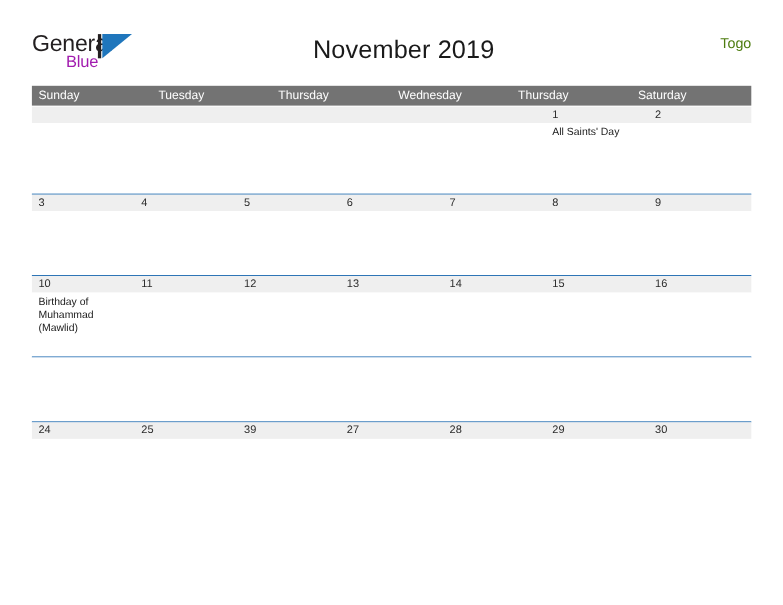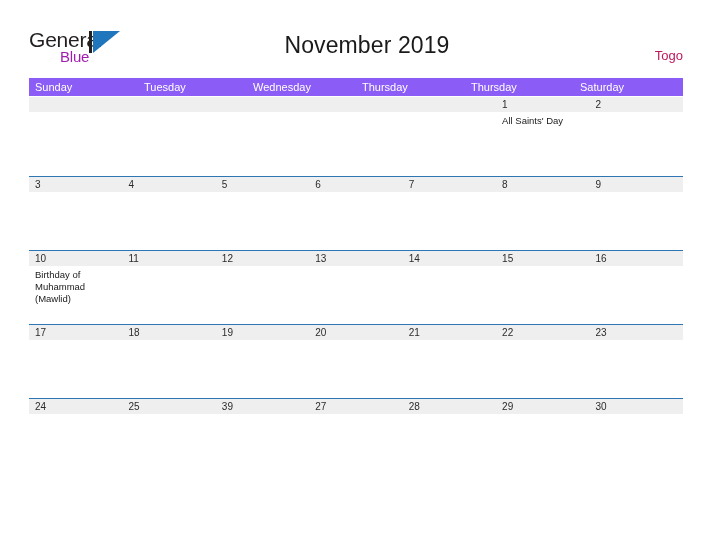--- a/index.html
+++ b/index.html
@@ -84,35 +84,35 @@
     text-align: center;
     font-size: 23px;
     color: #1a1a1a;
     font-weight: normal;
     letter-spacing: 0.1px;
     padding-left: 11px;
   }
   .country {
     position: absolute;
     right: 29px;
-    top: 48px;
+    top: 32px;
     font-size: 13px;
-    color: #be185d;
+    color: #4d7c0f;
   }
 
   
   .calendar {
     position: absolute;
     left: 29px;
     top: 78px;
     width: 654px;
   }
   .weekdays {
     display: flex;
-    background: #8b5cf6;
+    background: #737373;
     height: 18px;
   }
   .weekday {
     flex: 1 1 0;
     color: #ffffff;
     font-size: 11px;
     line-height: 18px;
     padding-left: 6px;
     box-sizing: border-box;
     white-space: nowrap;
@@ -177,22 +177,22 @@
     <div class="month-title">November 2019</div>
 
     <div class="country">Togo</div>
 
   </div>
 
   <div class="calendar">
     <div class="weekdays">
         <div class="weekday">Sunday</div>
         <div class="weekday">Tuesday</div>
+        <div class="weekday">Thursday</div>
         <div class="weekday">Wednesday</div>
-        <div class="weekday">Thursday</div>
         <div class="weekday">Thursday</div>
         <div class="weekday">Saturday</div>
       </div>
     <div id="weeks-container">
         <div class="week week-first">
           <div class="week-rule blank"></div>
           <div class="daterow">
             <div class="datecell"></div>
             <div class="datecell"></div>
             <div class="datecell"></div>
@@ -252,29 +252,20 @@
             <div class="eventcell"></div>
             <div class="eventcell"></div>
             <div class="eventcell"></div>
             <div class="eventcell"></div>
             <div class="eventcell"></div>
             <div class="eventcell"></div>
           </div>
         </div>
         <div class="week">
           <div class="week-rule"></div>
-          <div class="daterow">
-            <div class="datecell">17</div>
-            <div class="datecell">18</div>
-            <div class="datecell">19</div>
-            <div class="datecell">20</div>
-            <div class="datecell">21</div>
-            <div class="datecell">22</div>
-            <div class="datecell">23</div>
-          </div>
           <div class="eventrow">
             <div class="eventcell"></div>
             <div class="eventcell"></div>
             <div class="eventcell"></div>
             <div class="eventcell"></div>
             <div class="eventcell"></div>
             <div class="eventcell"></div>
             <div class="eventcell"></div>
           </div>
         </div>

